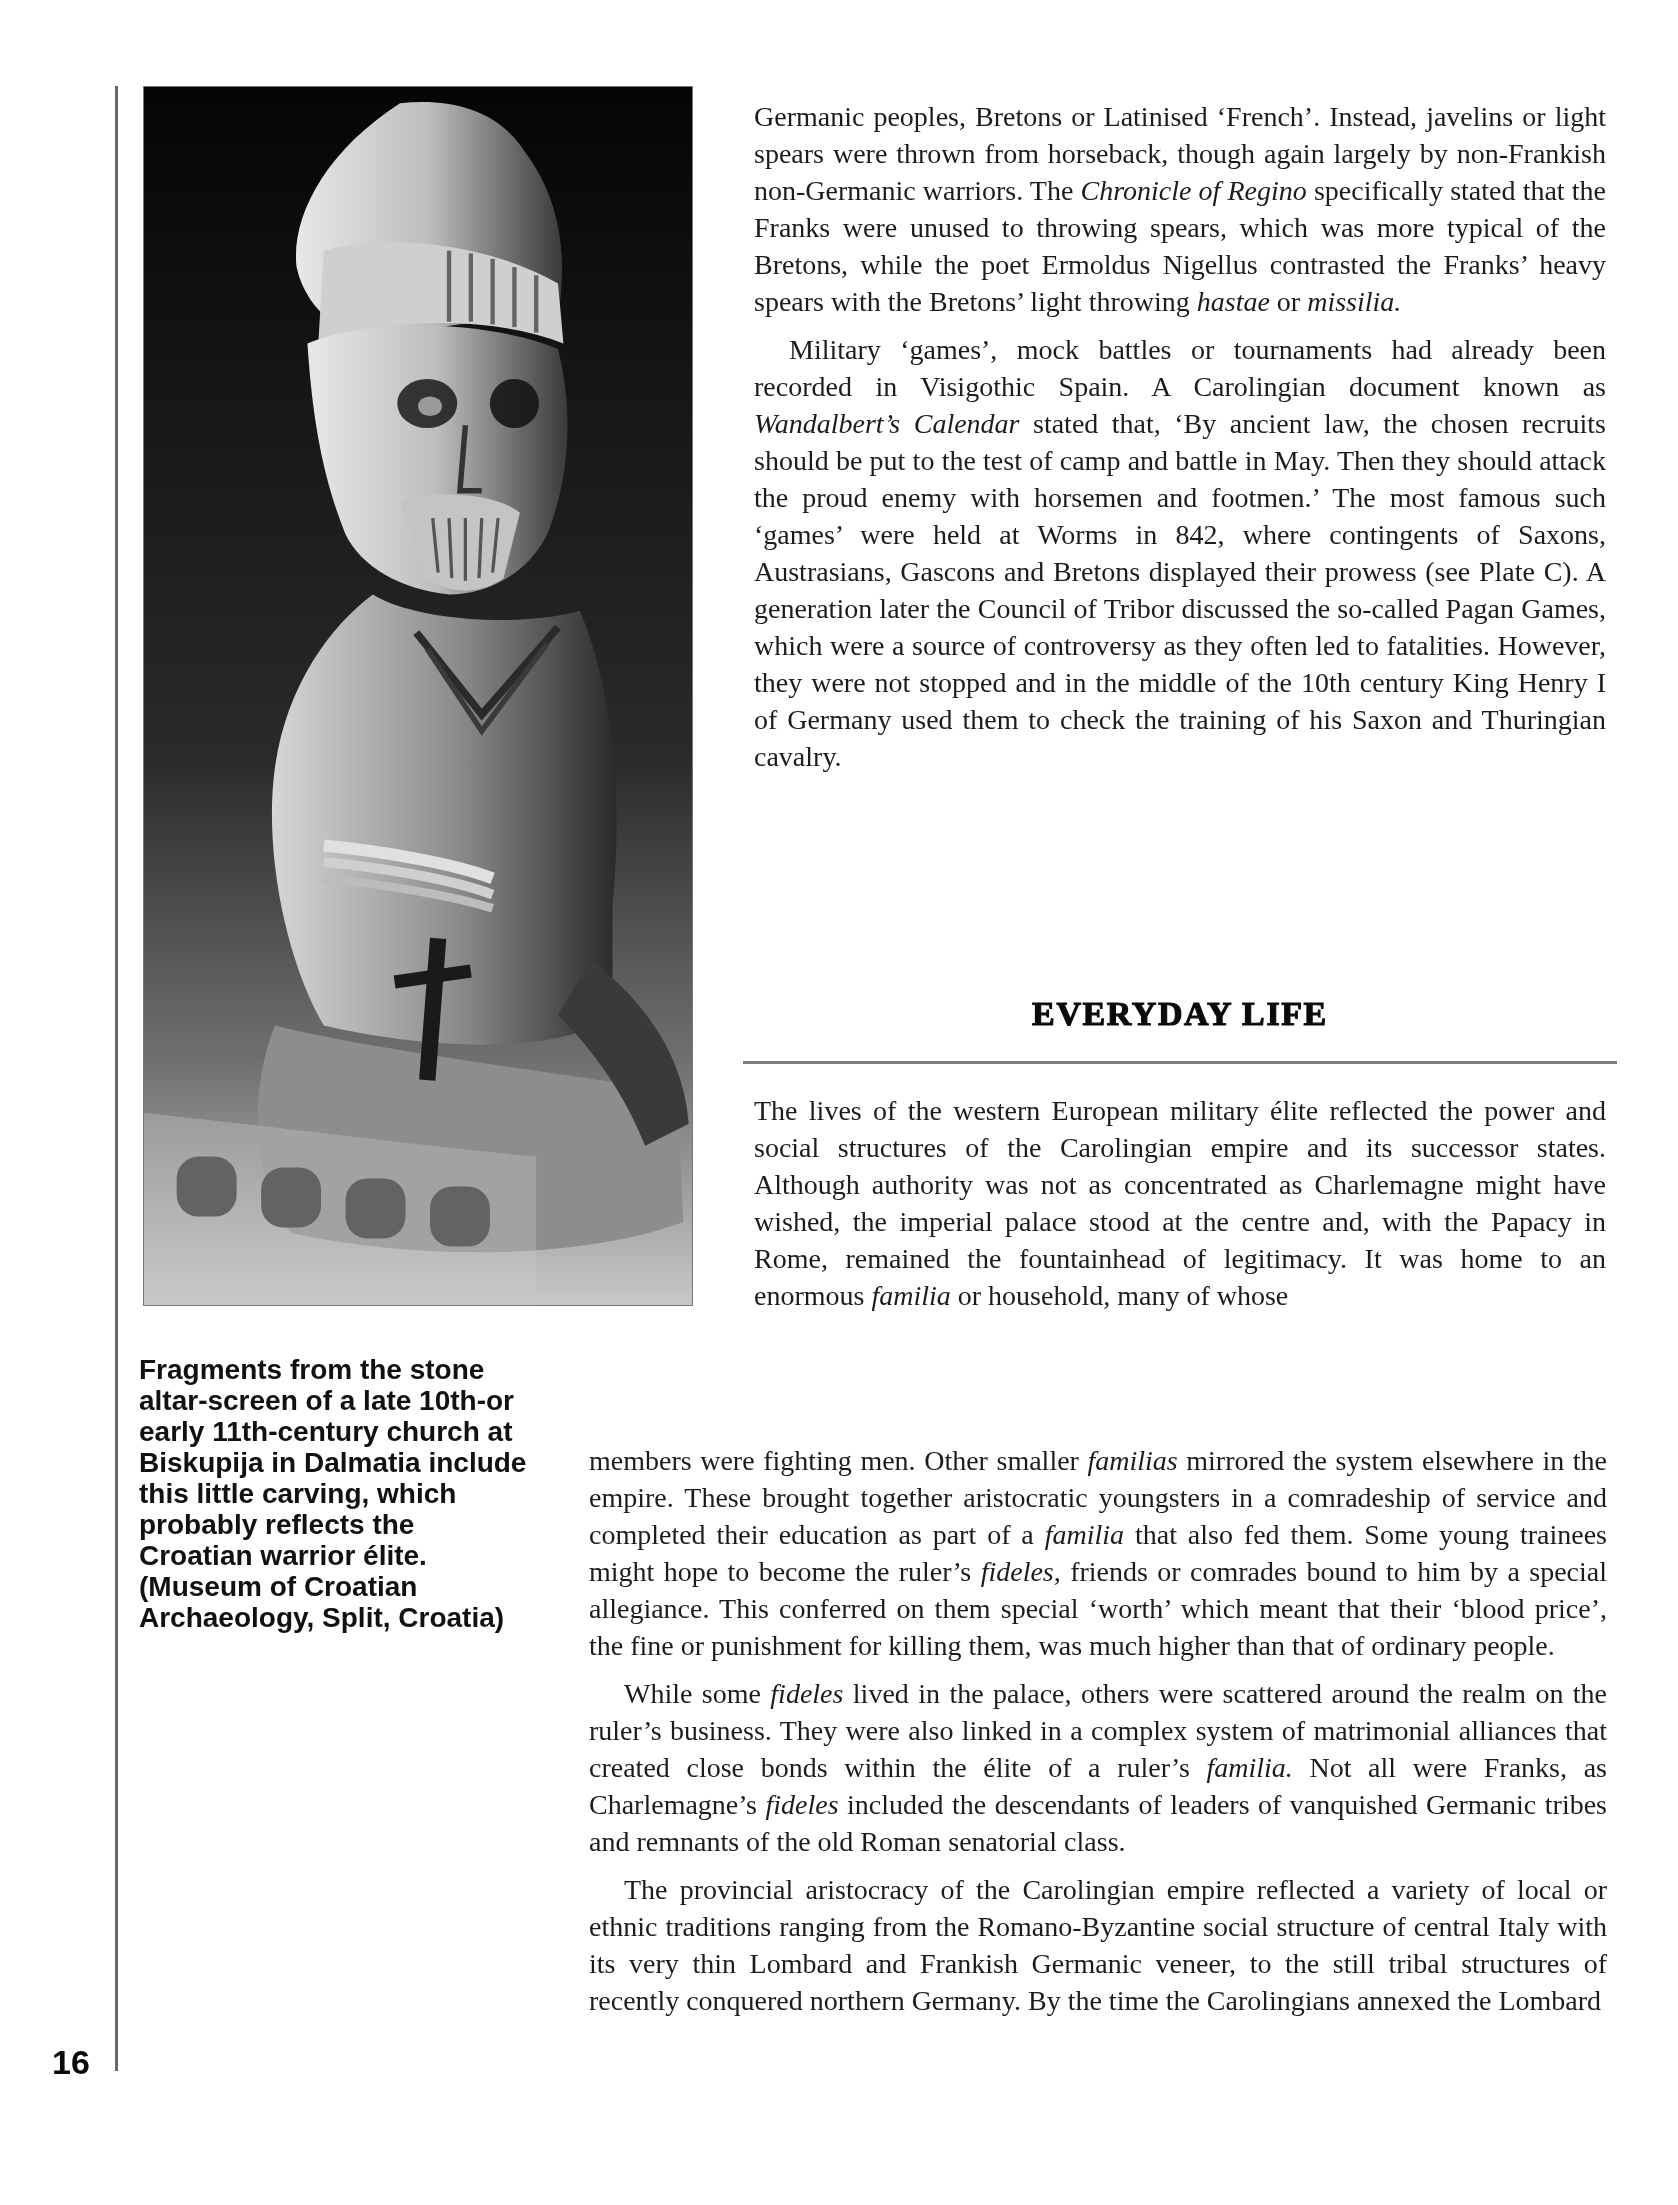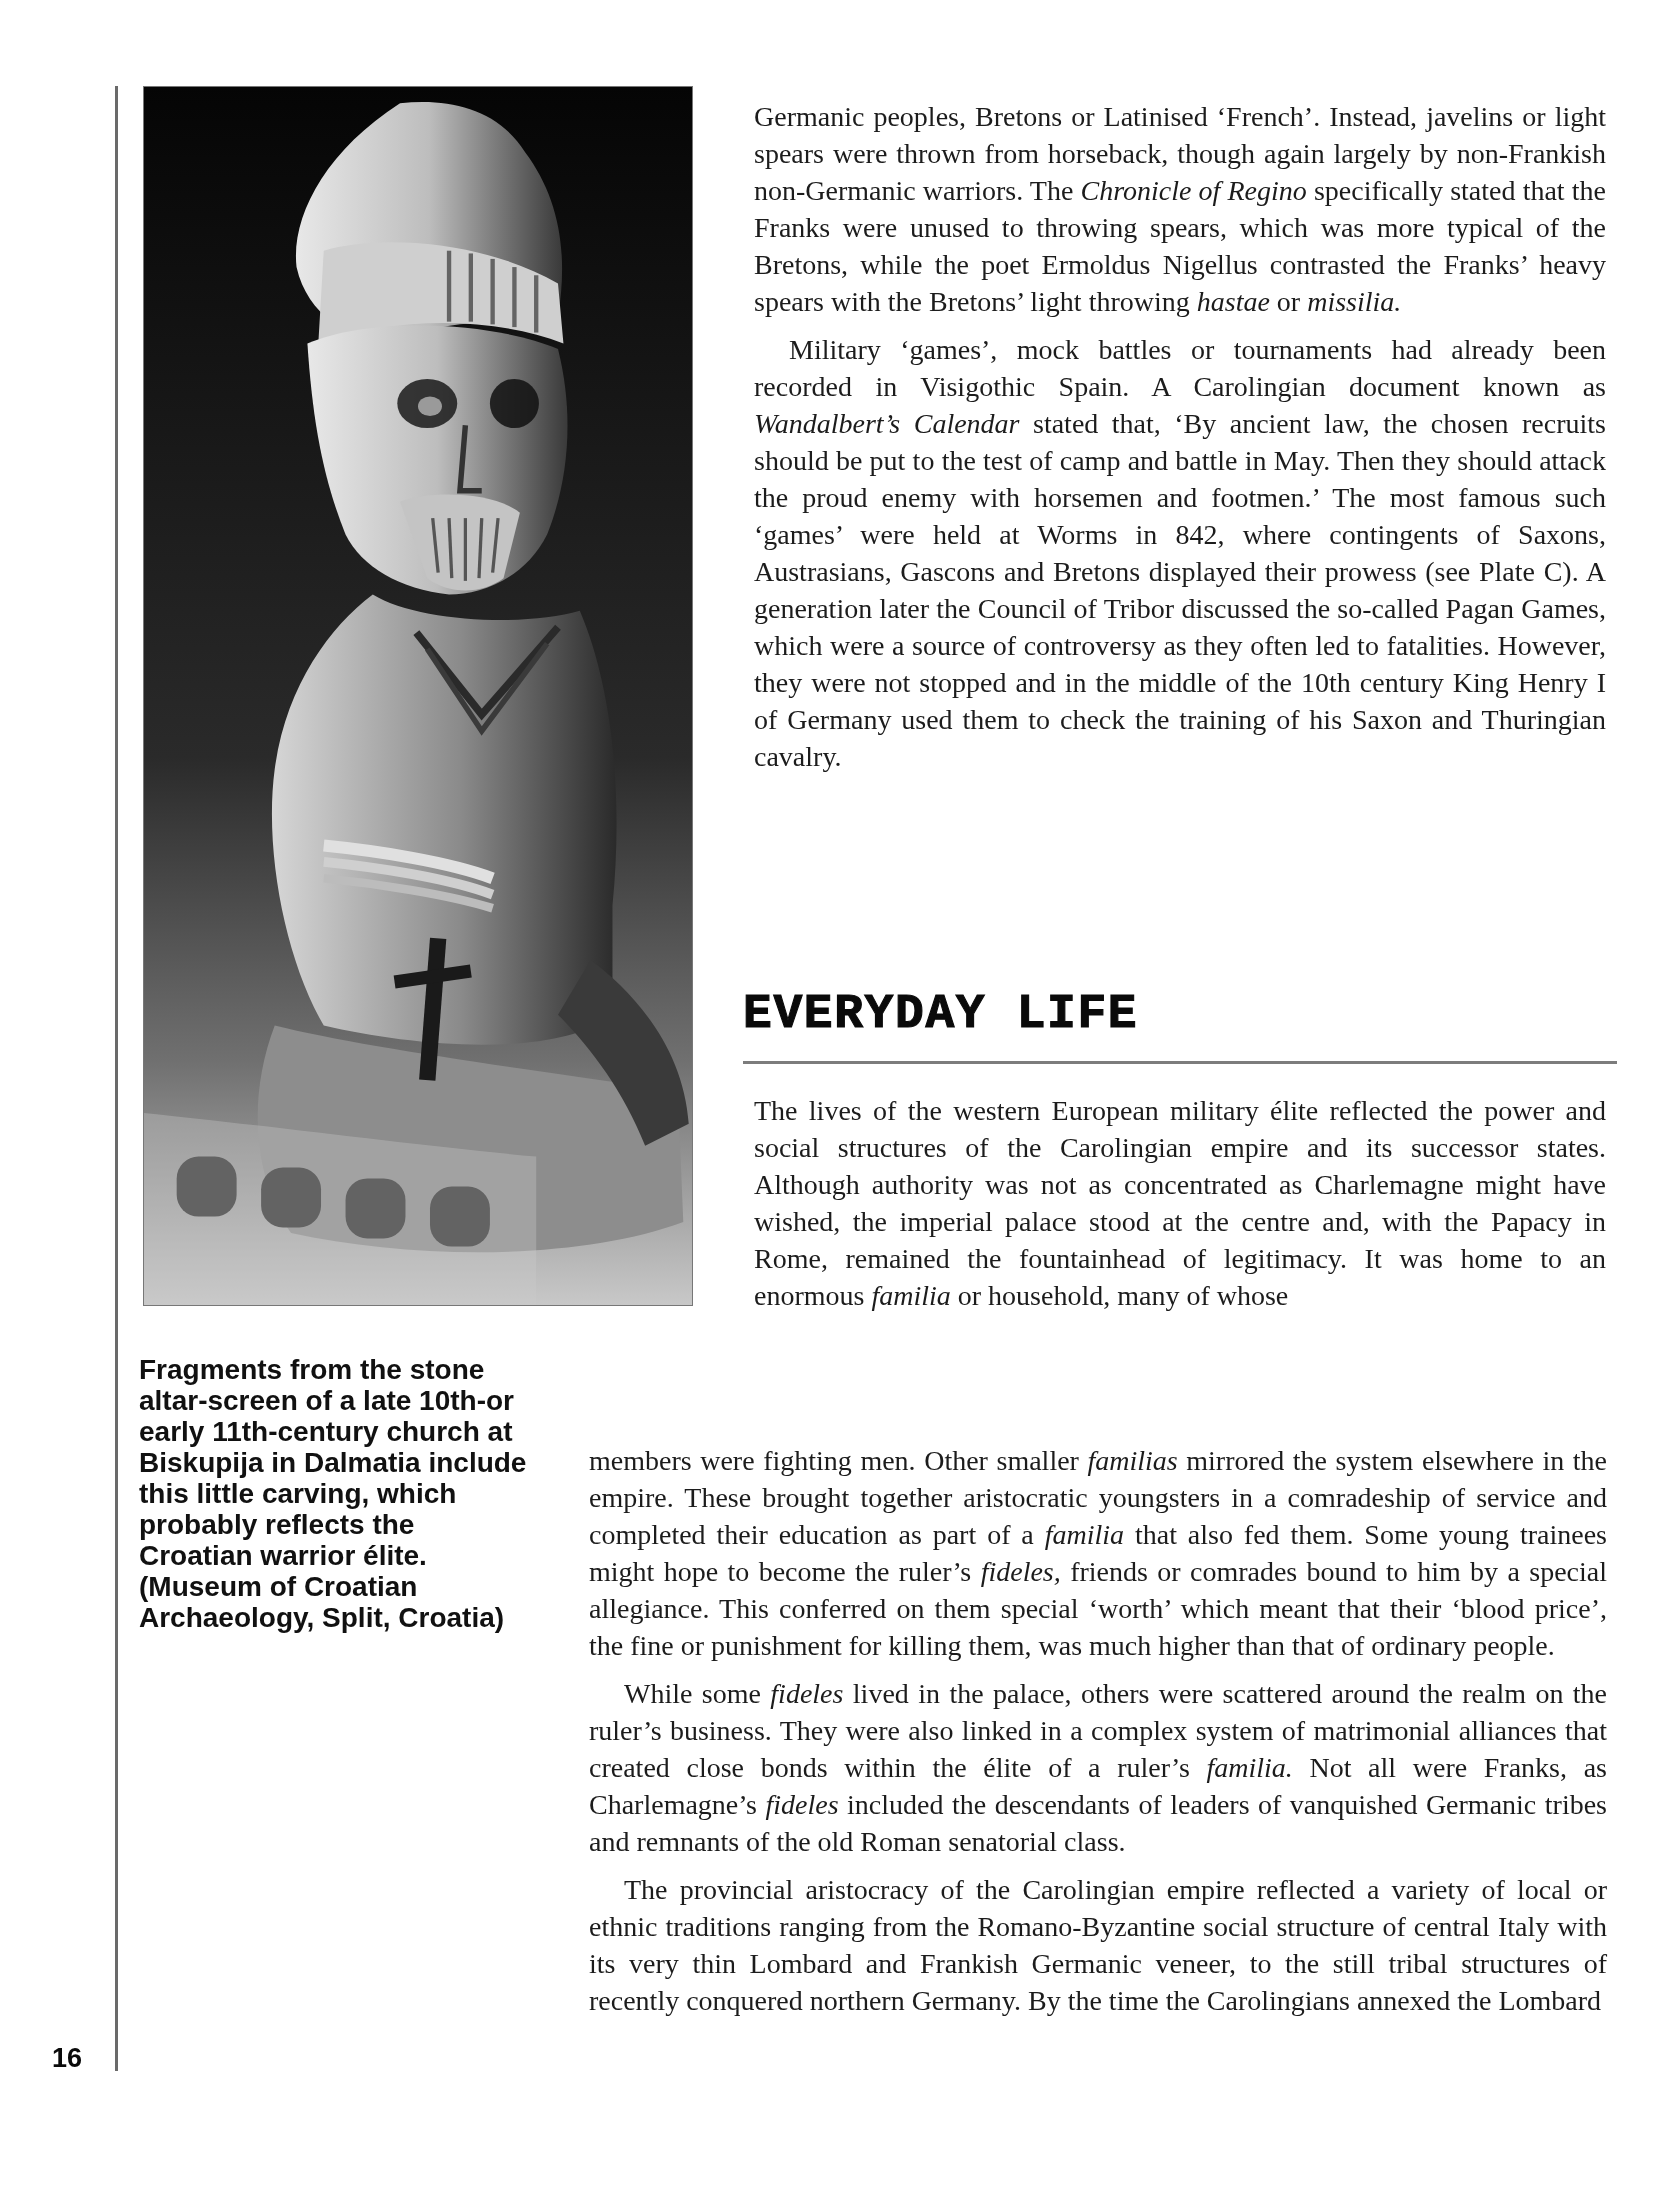--- a/index.html
+++ b/index.html
@@ -11,29 +11,29 @@
   .photo svg { display: block; width: 100%; height: 100%; }
 
   .body-text { font-family: "Liberation Serif", "DejaVu Serif", serif; font-size: 28px; line-height: 37px; text-align: justify; color: #1c1c1c; }
   .body-text p { margin: 11px; }
   .body-text p.indent { text-indent: 35px; }
   .body-text em { font-style: italic; }
 
   .col-top { position: absolute; left: 743px; top: 87px; width: 874px; }
 
   .section-heading { position: absolute; left: 743px; top: 984px; width: 874px; }
-  .section-heading h2 { margin: 0; font-family: Liberation Mono, monospace; font-weight: 900; font-size: 48px; letter-spacing: 1.6px; color: #0a0a0a; line-height: 60px; -webkit-text-stroke: 1.1px #0a0a0a; }
+  .section-heading h2 { margin: 0; font-family: Liberation Serif, serif; font-weight: 900; font-size: 34px; letter-spacing: 1.6px; color: #0a0a0a; line-height: 60px; text-align: center; -webkit-text-stroke: 1.1px #0a0a0a; }
   .section-rule { position: absolute; left: 743px; top: 1061px; width: 874px; height: 2.7px; background: #7c7c7c; }
 
   .col-mid { position: absolute; left: 743px; top: 1081px; width: 874px; }
   .col-wide { position: absolute; left: 578px; top: 1431px; width: 1040px; }
 
   .caption { position: absolute; left: 139px; top: 1354px; width: 394px; font-family: "Liberation Sans", "DejaVu Sans", sans-serif; font-weight: bold; font-size: 28px; line-height: 31px; color: #111; }
 
-  .page-number { position: absolute; left: 52px; top: 2043px; font-family: "Liberation Sans", "DejaVu Sans", sans-serif; font-weight: bold; font-size: 27px; color: #0a0a0a; }
+  .page-number { position: absolute; left: 52px; top: 2043px; font-family: "Liberation Sans", "DejaVu Sans", sans-serif; font-weight: bold; font-size: 34px; color: #0a0a0a; }
 </style>
 </head>
 <body>
 
 <div class="vrule"></div>
 
 <div class="photo">
   <svg viewBox="0 0 1006 2232" preserveAspectRatio="none">
     <defs>
       <linearGradient id="bgGrad" x1="0" y1="0" x2="0" y2="1">

